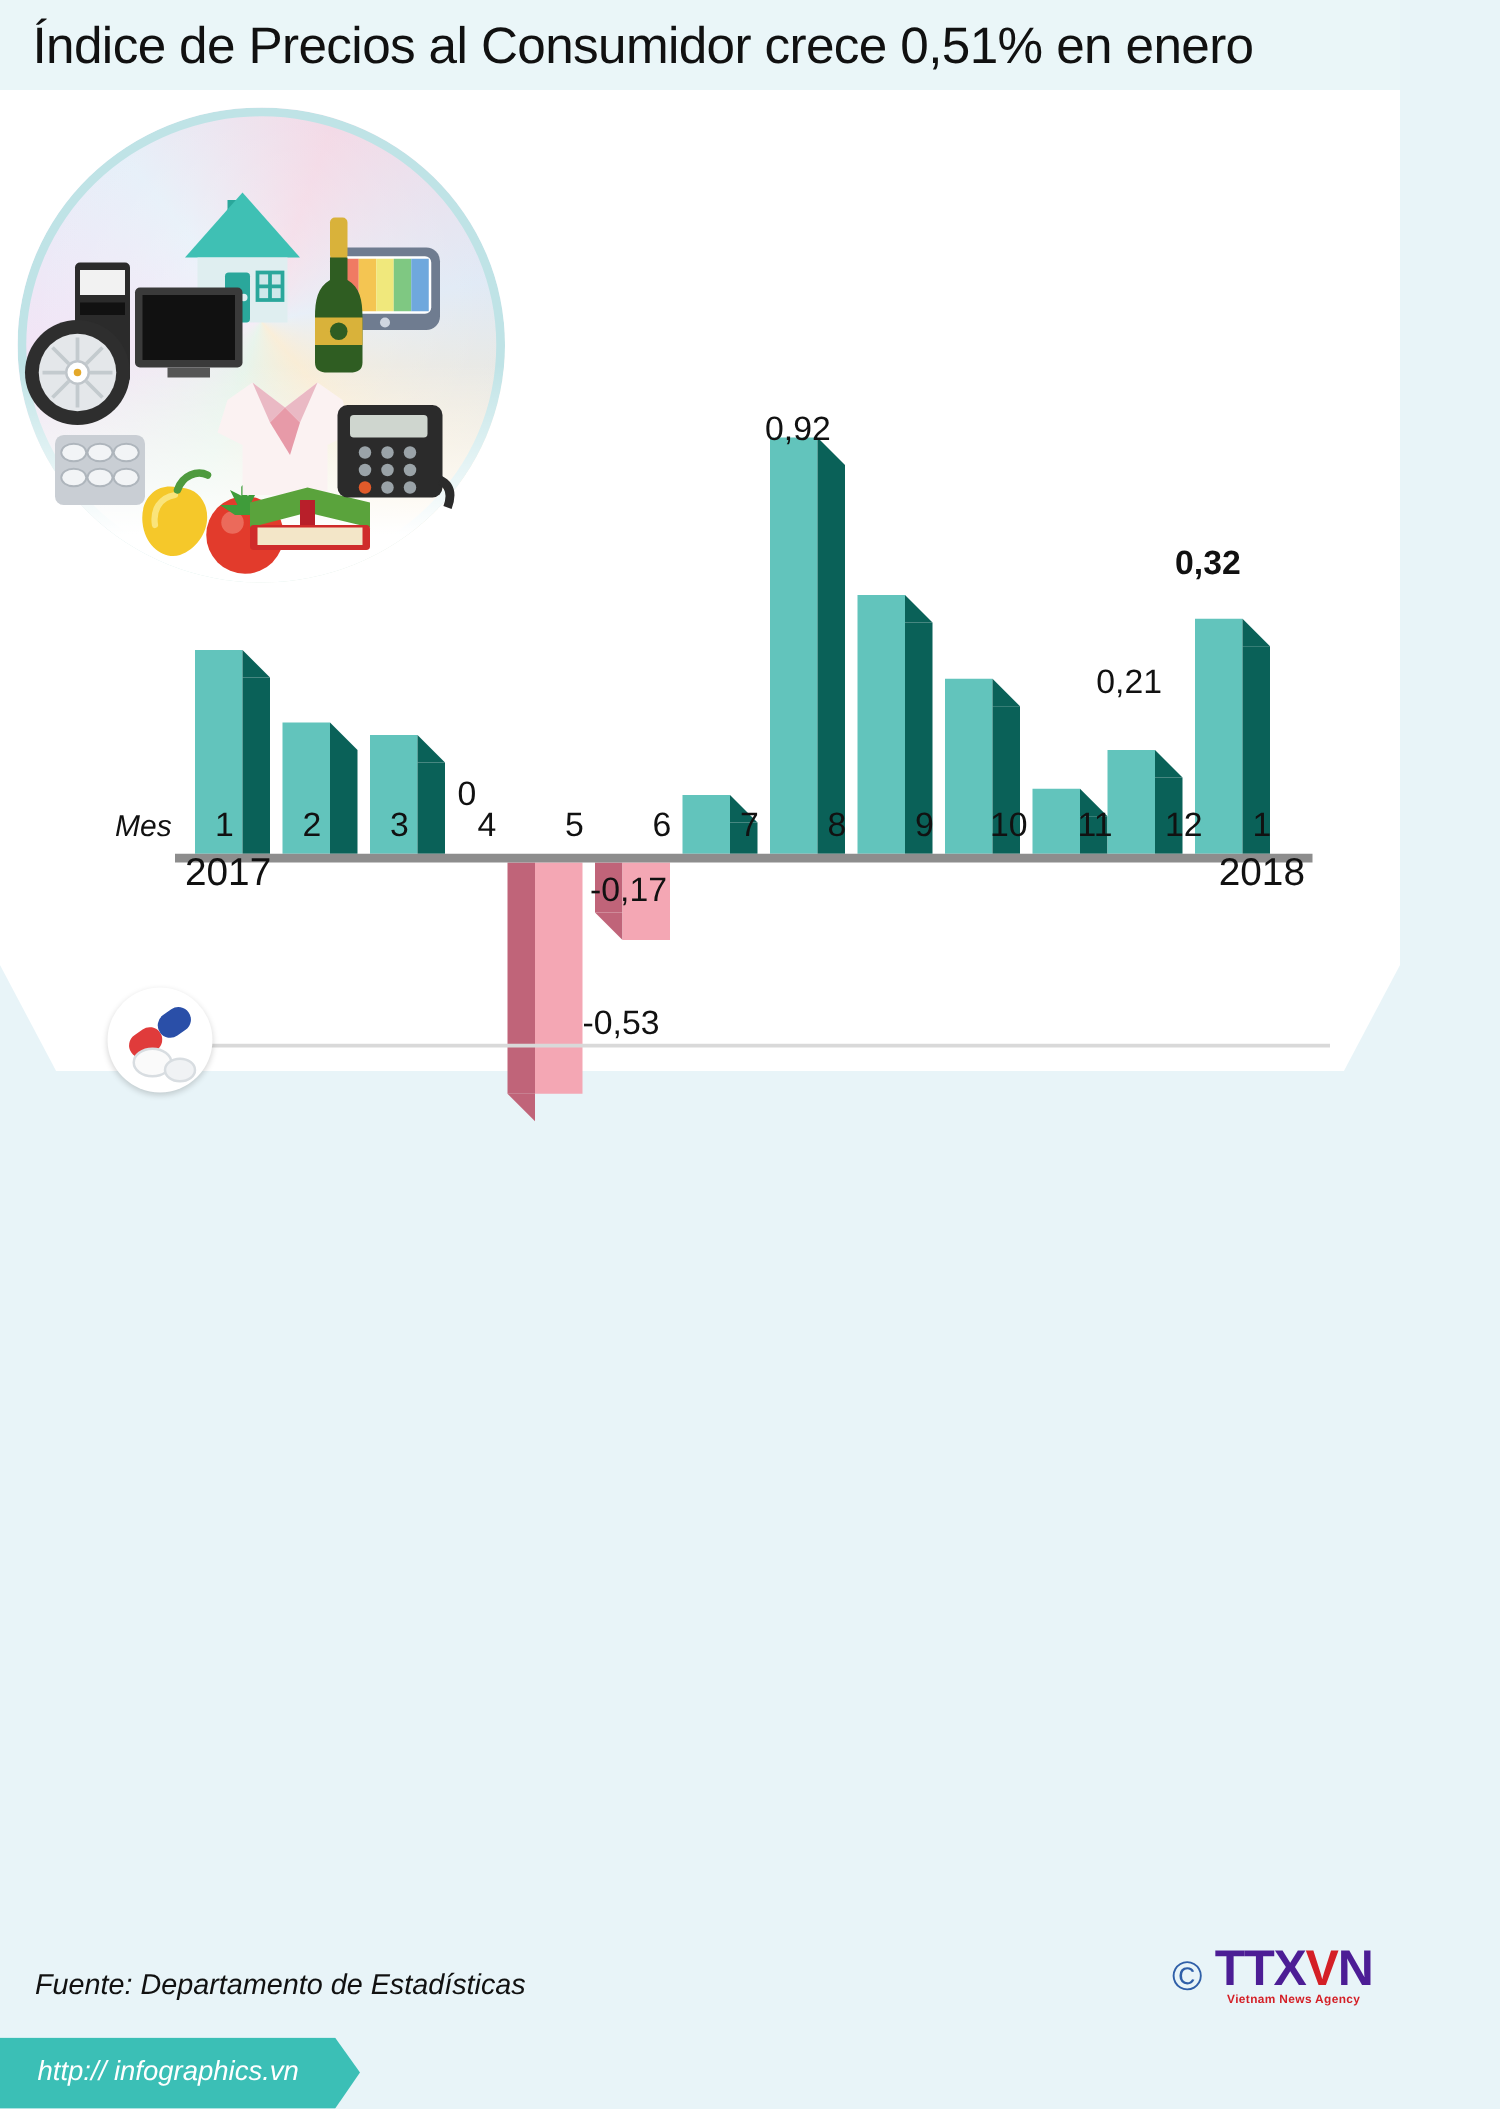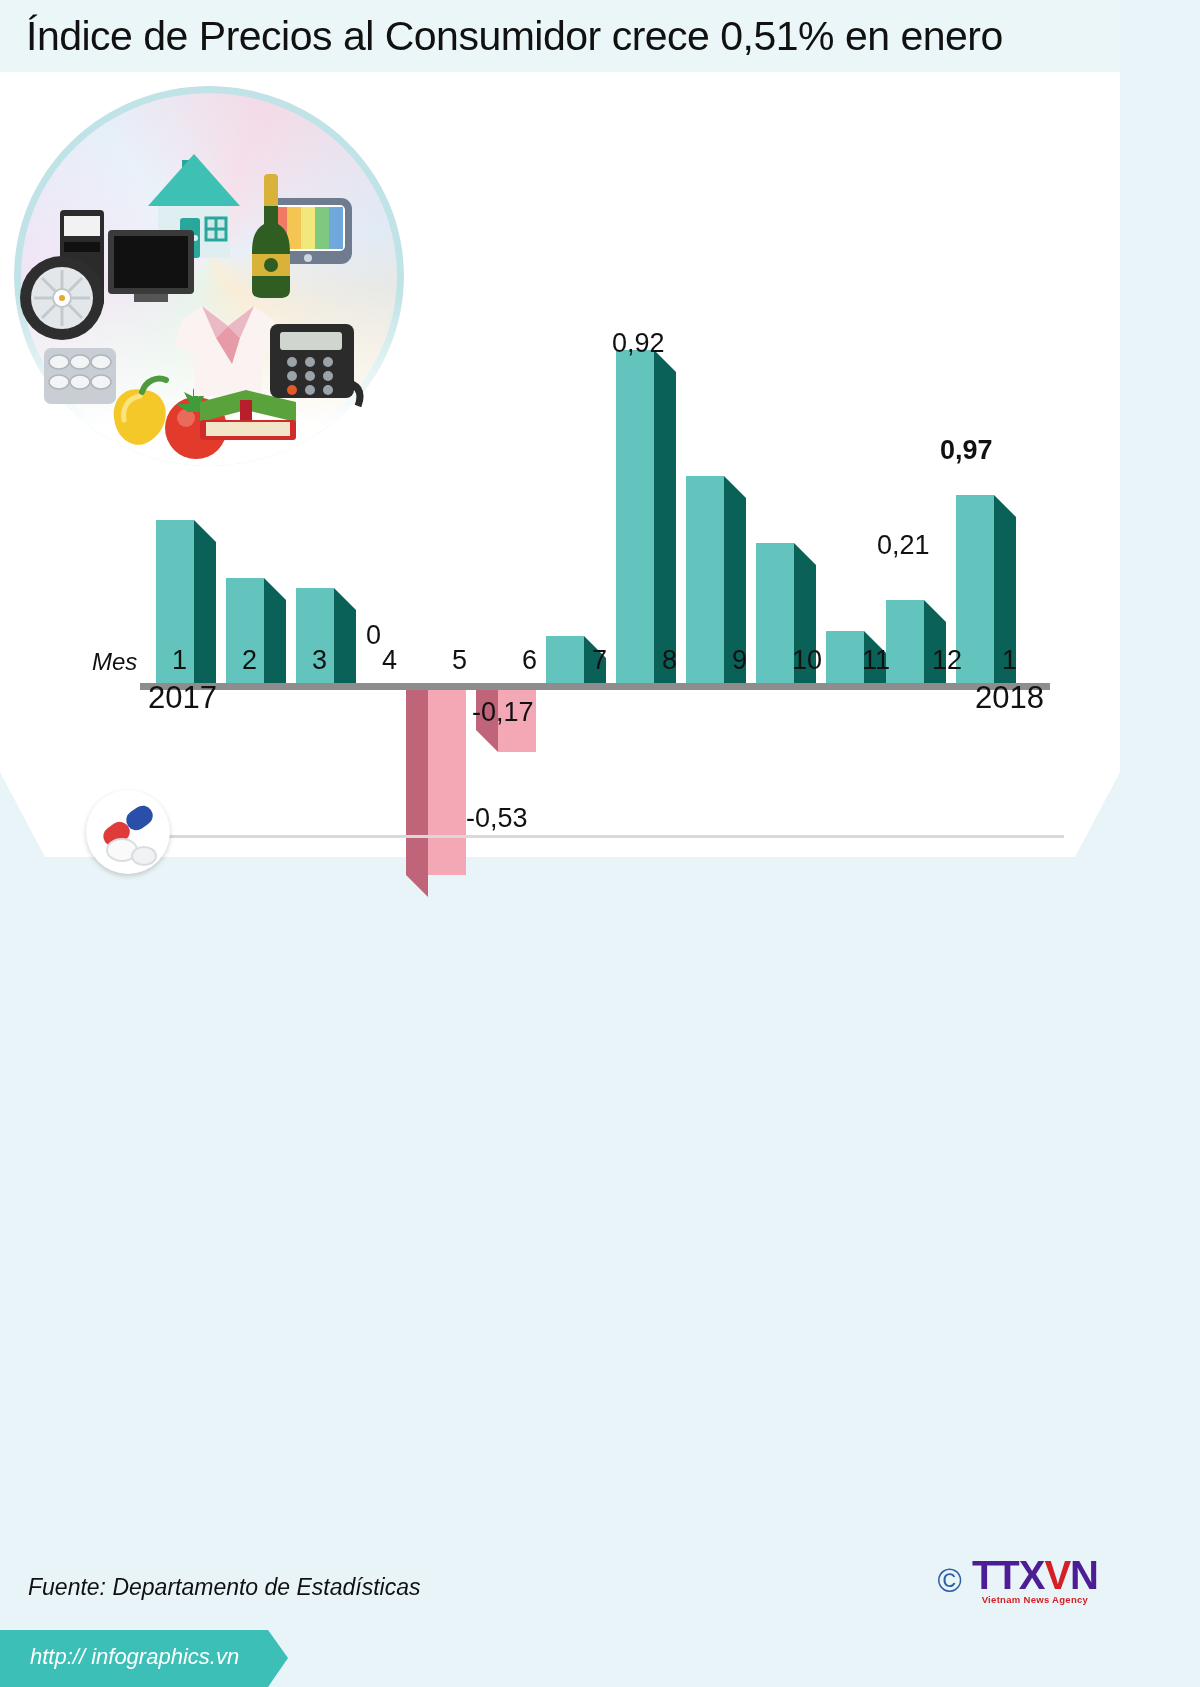--- a/index.html
+++ b/index.html
@@ -283,21 +283,21 @@
     <div class="mbar" style="left:956px;bottom:17px;height:188px;width:60px;">
       <div class="front" style="height:188px;"></div>
         <div class="side" style="height:166px;"></div>
     </div>
 
     <div class="maxis"></div>
 
     <div class="mlabel" style="left:366px;top:340px;">0</div>
     <div class="mlabel" style="left:612px;top:8px;margin-top:40px;">0,92</div>
     <div class="mlabel" style="left:877px;top:250px;">0,21</div>
-    <div class="mlabel bold" style="left:940px;top:155px;">0,97</div>
+    <div class="mlabel bold" style="left:940px;top:155px;">0,32</div>
     <div class="mlabel" style="left:472px;top:417px;">-0,17</div>
     <div class="mlabel" style="left:466px;top:523px;">-0,53</div>
 
 
     <div class="mes-lbl" style="left:92px;top:368px;">Mes</div>
     <div class="mtick" style="left:172px;top:365px;">1</div>
     <div class="mtick" style="left:242px;top:365px;">2</div>
     <div class="mtick" style="left:312px;top:365px;">3</div>
     <div class="mtick" style="left:382px;top:365px;">4</div>
     <div class="mtick" style="left:452px;top:365px;">5</div>

